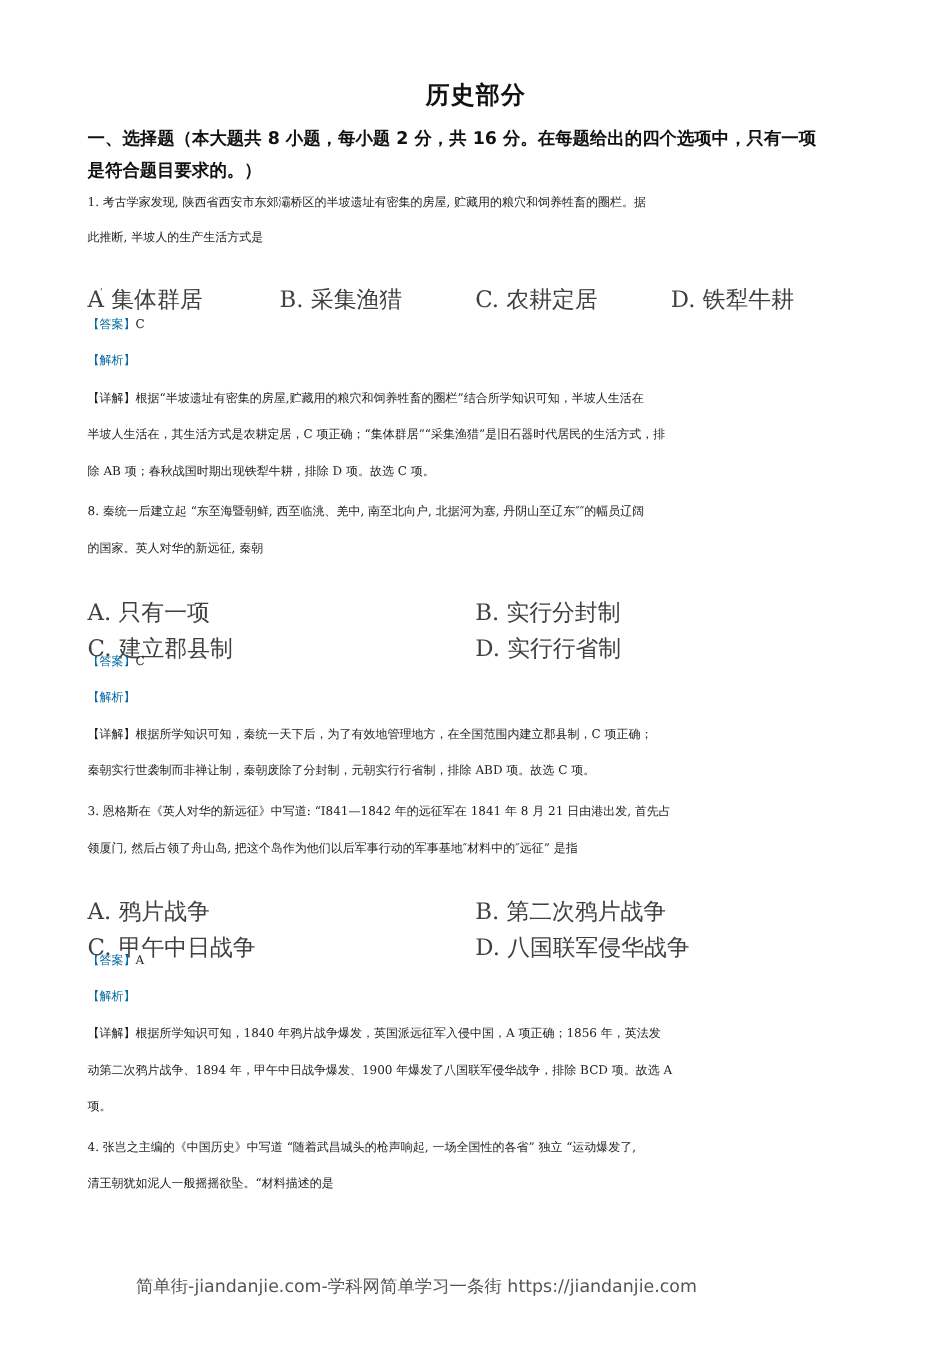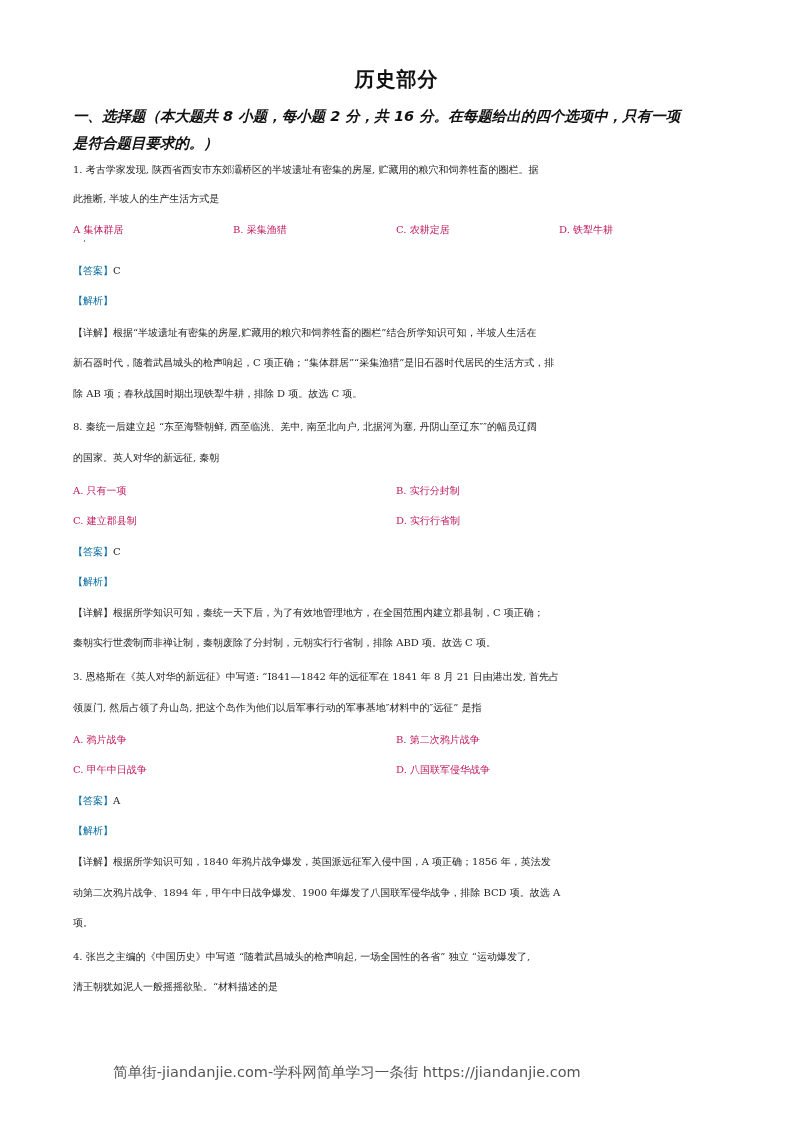--- a/index.html
+++ b/index.html
@@ -10,27 +10,27 @@
     }
     .page { position: absolute; left: 0; top: 0; width: 793px; height: 1122px; }
     .title {
       position: absolute; top: 66px; left: 0; width: 793px; text-align: center;
       font-family: Liberation Mono, monospace;
       font-weight: bold; font-size: 20px; letter-spacing: 1px; color: #111;
     }
     .section-head {
       position: absolute; left: 73px; top: 103px; width: 660px;
       font-family: "DejaVu Sans", "Liberation Sans", sans-serif;
-      font-weight: bold; font-size: 14.5px; line-height: 27px; color: #111; font-style: italic;
+      font-weight: bold; font-size: 14.5px; line-height: 27px; color: #111;
     }
     .line {
       position: absolute; left: 73px; font-size: 10px; line-height: 18px;
       white-space: nowrap; color: #1e1e1e;
     }
-    .opt { position: absolute; font-size: 10px; line-height: 18px; white-space: nowrap; color: #be185d; }
+    .opt { position: absolute; font-size: 19px; line-height: 18px; white-space: nowrap; color: #404040; margin-top: 20px; }
     .tag { color: #0369a1; }
     .footer {
       position: absolute; left: 0; top: 1063px; width: 694px; text-align: center;
       font-family: "DejaVu Sans", "Liberation Sans", sans-serif;
       font-size: 14.5px; color: #555;
     }
     .dot { position: absolute; left: 84px; top: 240px; width: 1px; height: 2px; background: #888; }
   </style>
 </head>
 <body>
@@ -48,21 +48,21 @@
     <div class="line" style="top:161px">1. 考古学家发现, 陕西省西安市东郊灞桥区的半坡遗址有密集的房屋, 贮藏用的粮穴和饲养牲畜的圈栏。据</div>
     <div class="line" style="top:190px">此推断, 半坡人的生产生活方式是</div>
     <div class="opt" style="left:73px;top:221px">A  集体群居</div>
     <div class="opt" style="left:233px;top:221px">B.  采集渔猎</div>
     <div class="opt" style="left:396px;top:221px">C.  农耕定居</div>
     <div class="opt" style="left:559px;top:221px">D.  铁犁牛耕</div>
     <div class="dot"></div>
     <div class="line" style="top:262px"><span class="tag">【答案】</span><span>C</span></div>
     <div class="line tag" style="top:292px">【解析】</div>
     <div class="line" style="top:324px"><span>【详解】</span><span>根据“半坡遗址有密集的房屋,贮藏用的粮穴和饲养牲畜的圈栏”结合所学知识可知，半坡人生活在</span></div>
-    <div class="line" style="top:354px">新石器时代，随着武昌城头的枪声响起，C 项正确；“集体群居”“采集渔猎”是旧石器时代居民的生活方式，排</div>
+    <div class="line" style="top:354px">半坡人生活在，其生活方式是农耕定居，C 项正确；“集体群居”“采集渔猎”是旧石器时代居民的生活方式，排</div>
     <div class="line" style="top:385px">除 AB 项；春秋战国时期出现铁犁牛耕，排除 D 项。故选 C 项。</div>
   </div>
 
   <div>
     <div class="line" style="top:418px">8. 秦统一后建立起 “东至海暨朝鲜, 西至临洮、羌中, 南至北向户, 北据河为塞, 丹阴山至辽东″″的幅员辽阔</div>
     <div class="line" style="top:449px">的国家。英人对华的新远征, 秦朝</div>
     <div class="opt" style="left:73px;top:482px">A.  只有一项</div>
     <div class="opt" style="left:396px;top:482px">B.  实行分封制</div>
     <div class="opt" style="left:73px;top:512px">C.  建立郡县制</div>
     <div class="opt" style="left:396px;top:512px">D.  实行行省制</div>

